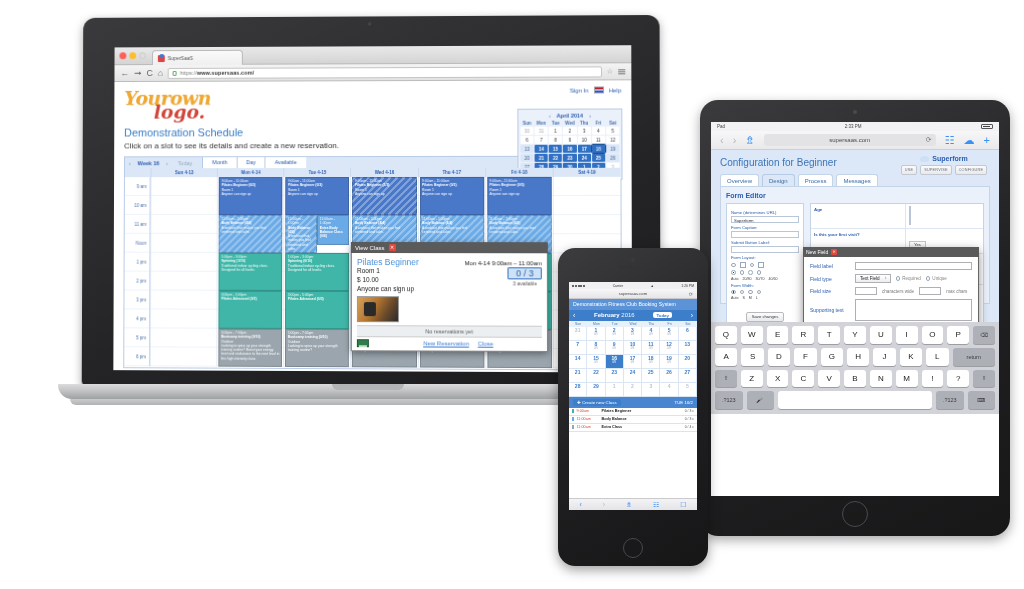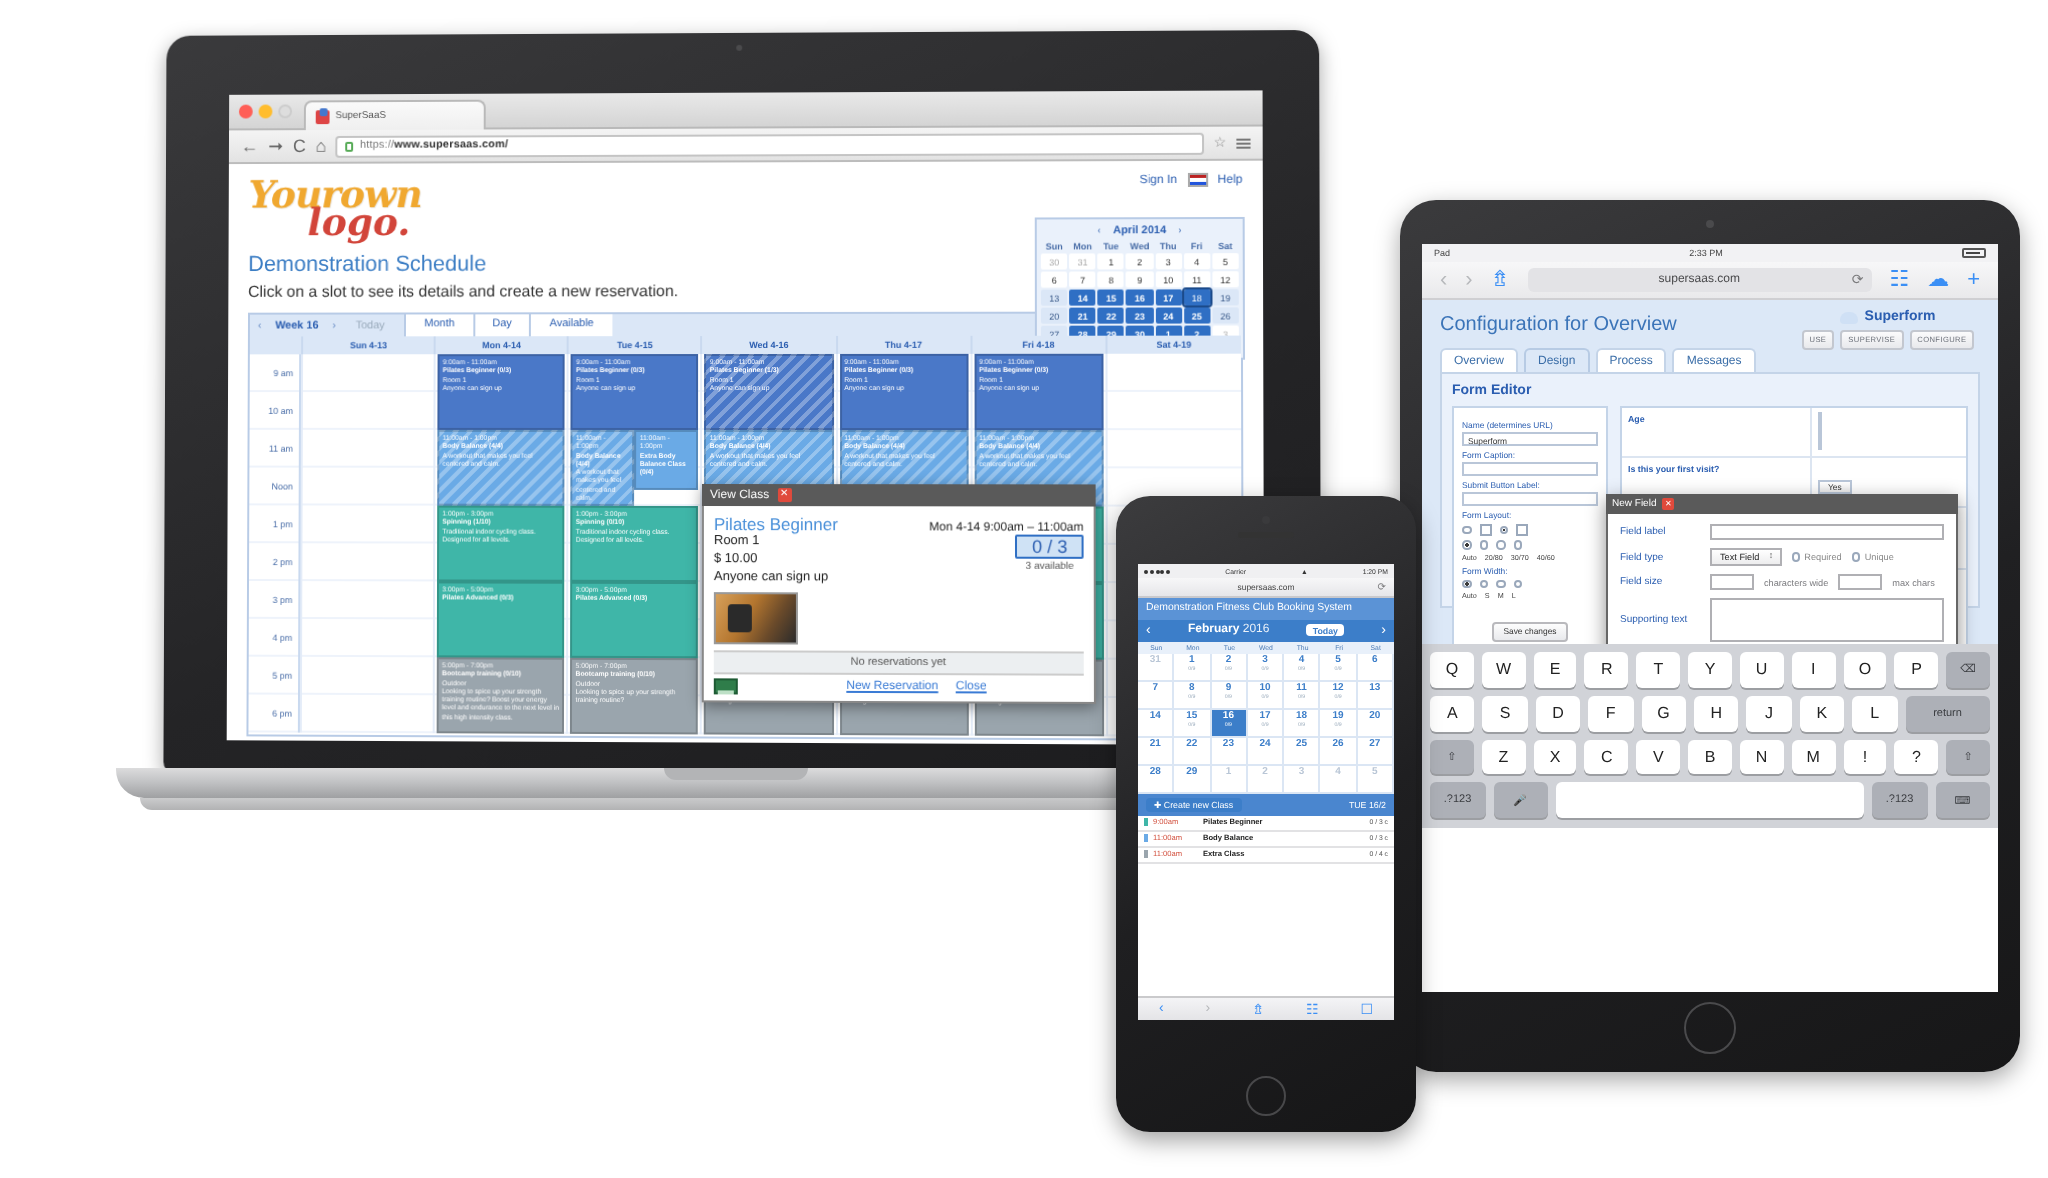--- a/index.html
+++ b/index.html
@@ -695,21 +695,21 @@
             <span class="sf-cloud"></span>
             <span>Superform</span>
           </div>
           <div class="sf-btns">
             <span class="sf-btn">USE</span>
             <span class="sf-btn">SUPERVISE</span>
             <span class="sf-btn">CONFIGURE</span>
           </div>
         </div>
 
-        <div class="ip-h1">Configuration for Overview</div>
+        <div class="ip-h1">Configuration for Beginner</div>
 
         <div class="ip-tabs">
           <span class="ip-tab">Overview</span>
           <span class="ip-tab active">Design</span>
           <span class="ip-tab">Process</span>
           <span class="ip-tab">Messages</span>
         </div>
 
         <div class="ip-panel">
           <h3>Form Editor</h3>

